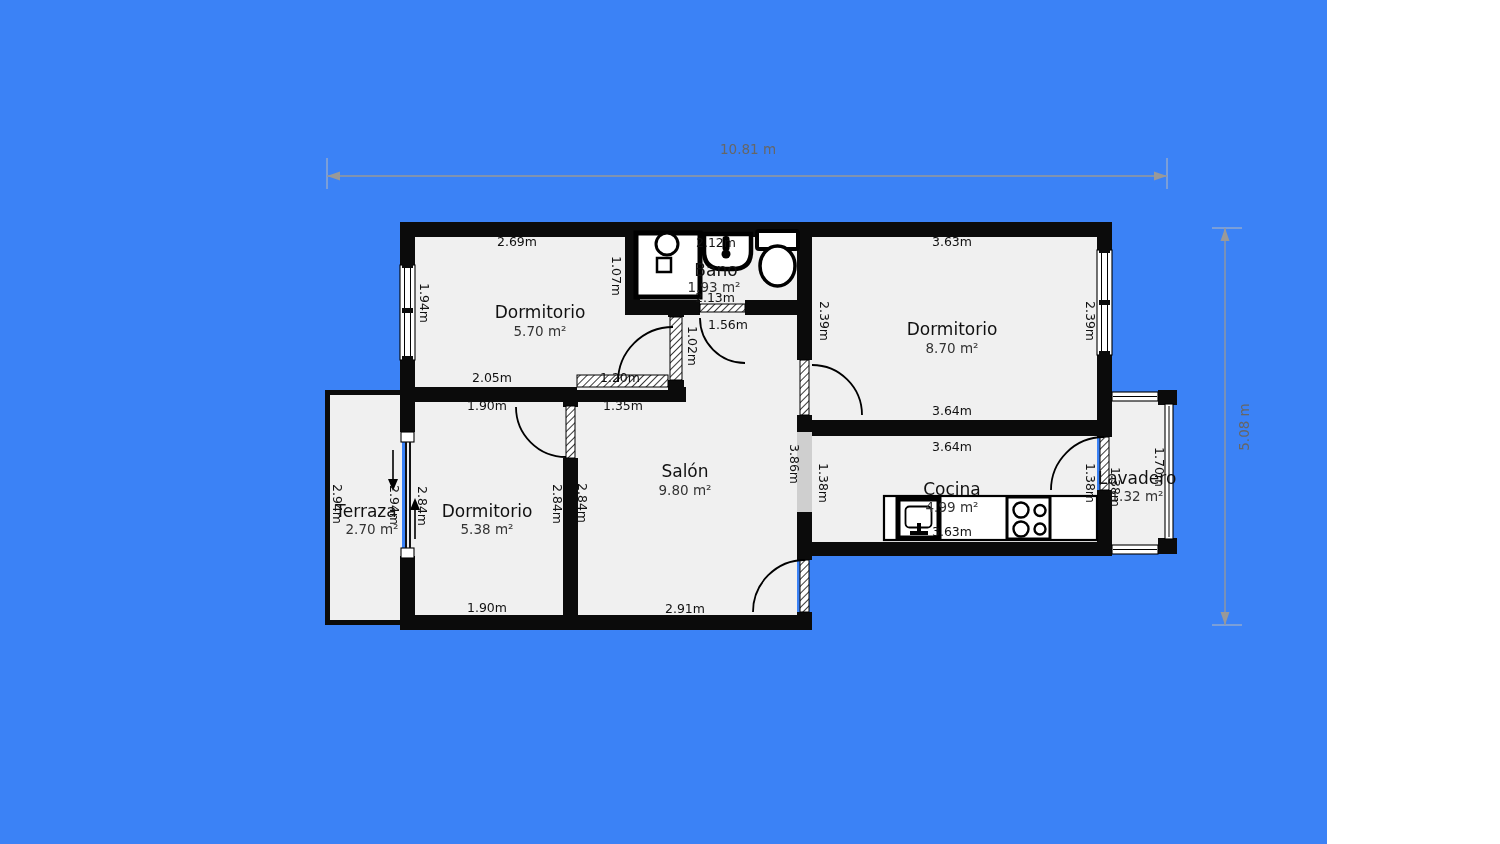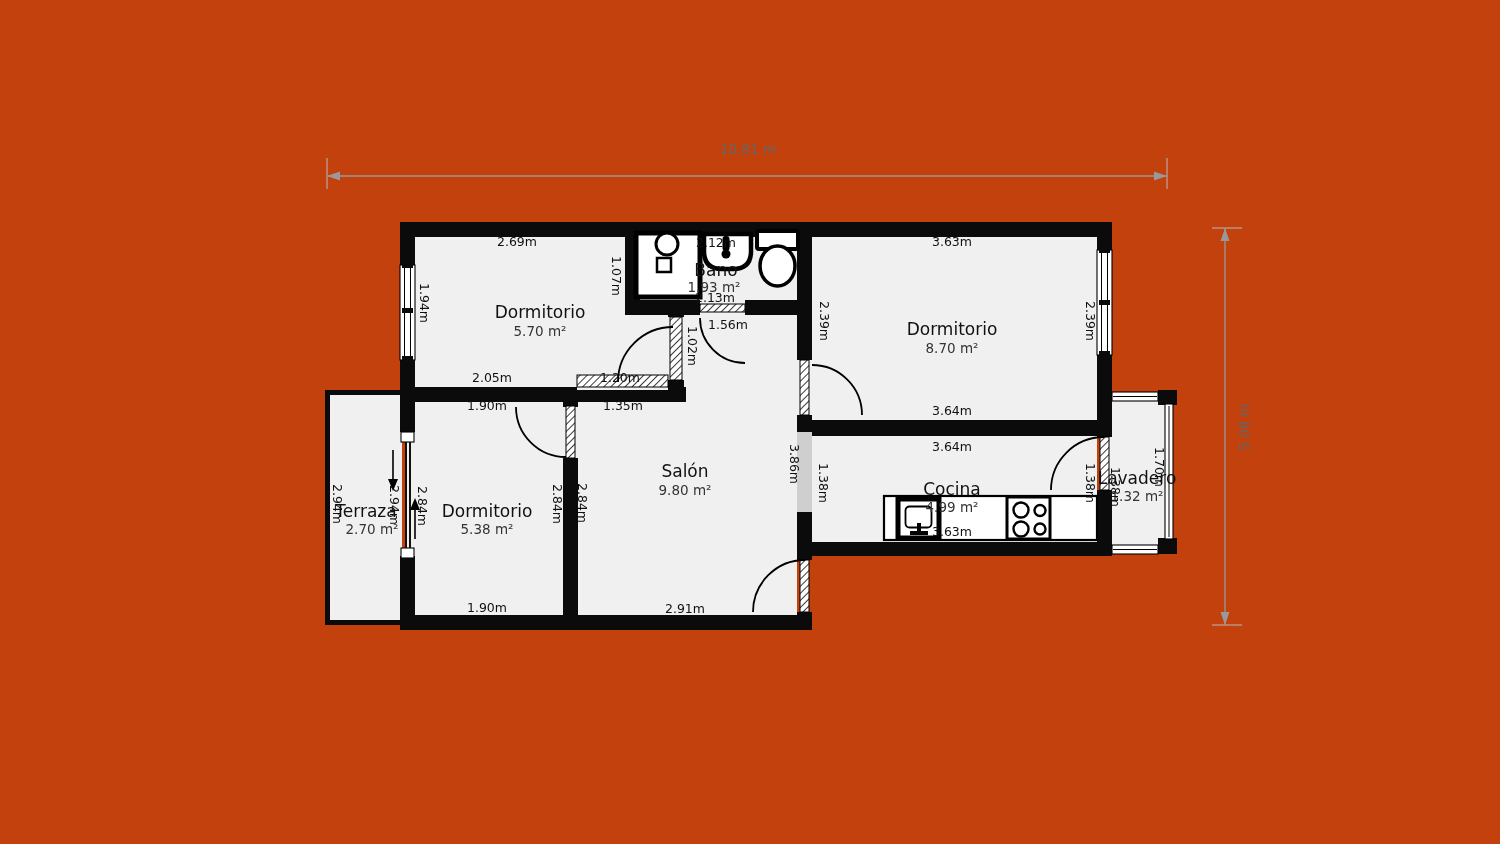--- a/index.html
+++ b/index.html
@@ -1,16 +1,16 @@
 <!DOCTYPE html>
 <html style="--wall: #0b0b0b; --floor: #f0f0f0; --passage: #cfcfcf; --dimline: #999999; --dimtext: #666666; --label: #111111; --area: #333333;"><head>
 <meta charset="utf-8">
 <style>
   html,body{margin:0;padding:0;background:#ffffff;}
-  #canvas{position:relative;width:1500px;height:844px;background:#c2410c;overflow:hidden;
+  #canvas{position:relative;width:1327px;height:844px;background:#3b82f6;overflow:hidden;
           font-family:"DejaVu Sans", sans-serif;}
   svg text{font-family:"DejaVu Sans", sans-serif;}
   .floor{fill:var(--floor);}
   .wall{fill:var(--wall);}
   .passage{fill:var(--passage);}
   .leaf{fill:url(#hatch);stroke:#000;stroke-width:1;}
   .win{fill:#ffffff;stroke:#000;stroke-width:1.1;}
   .winline{stroke:#000;stroke-width:1;}
   .cap{fill:#0b0b0b;}
   .arc{fill:none;stroke:#000;stroke-width:1.8;}

